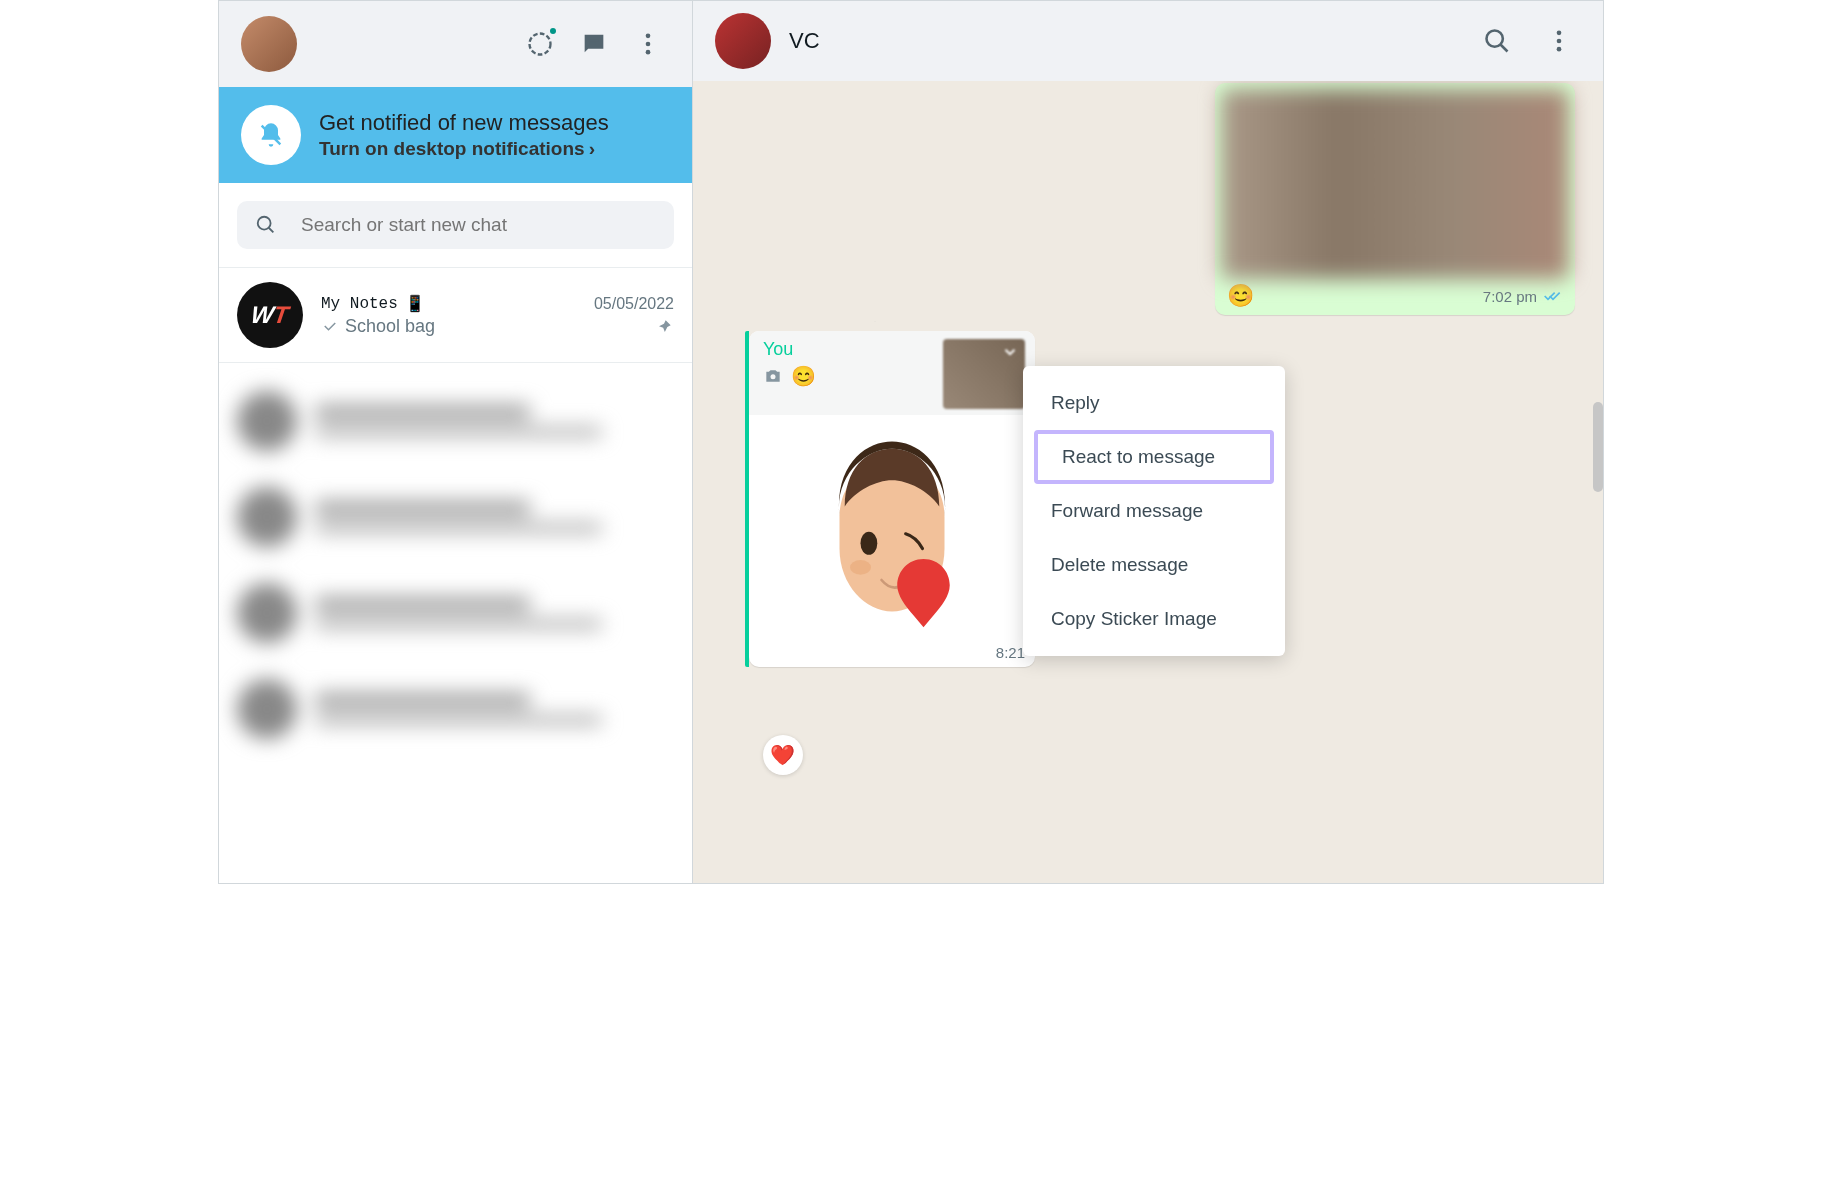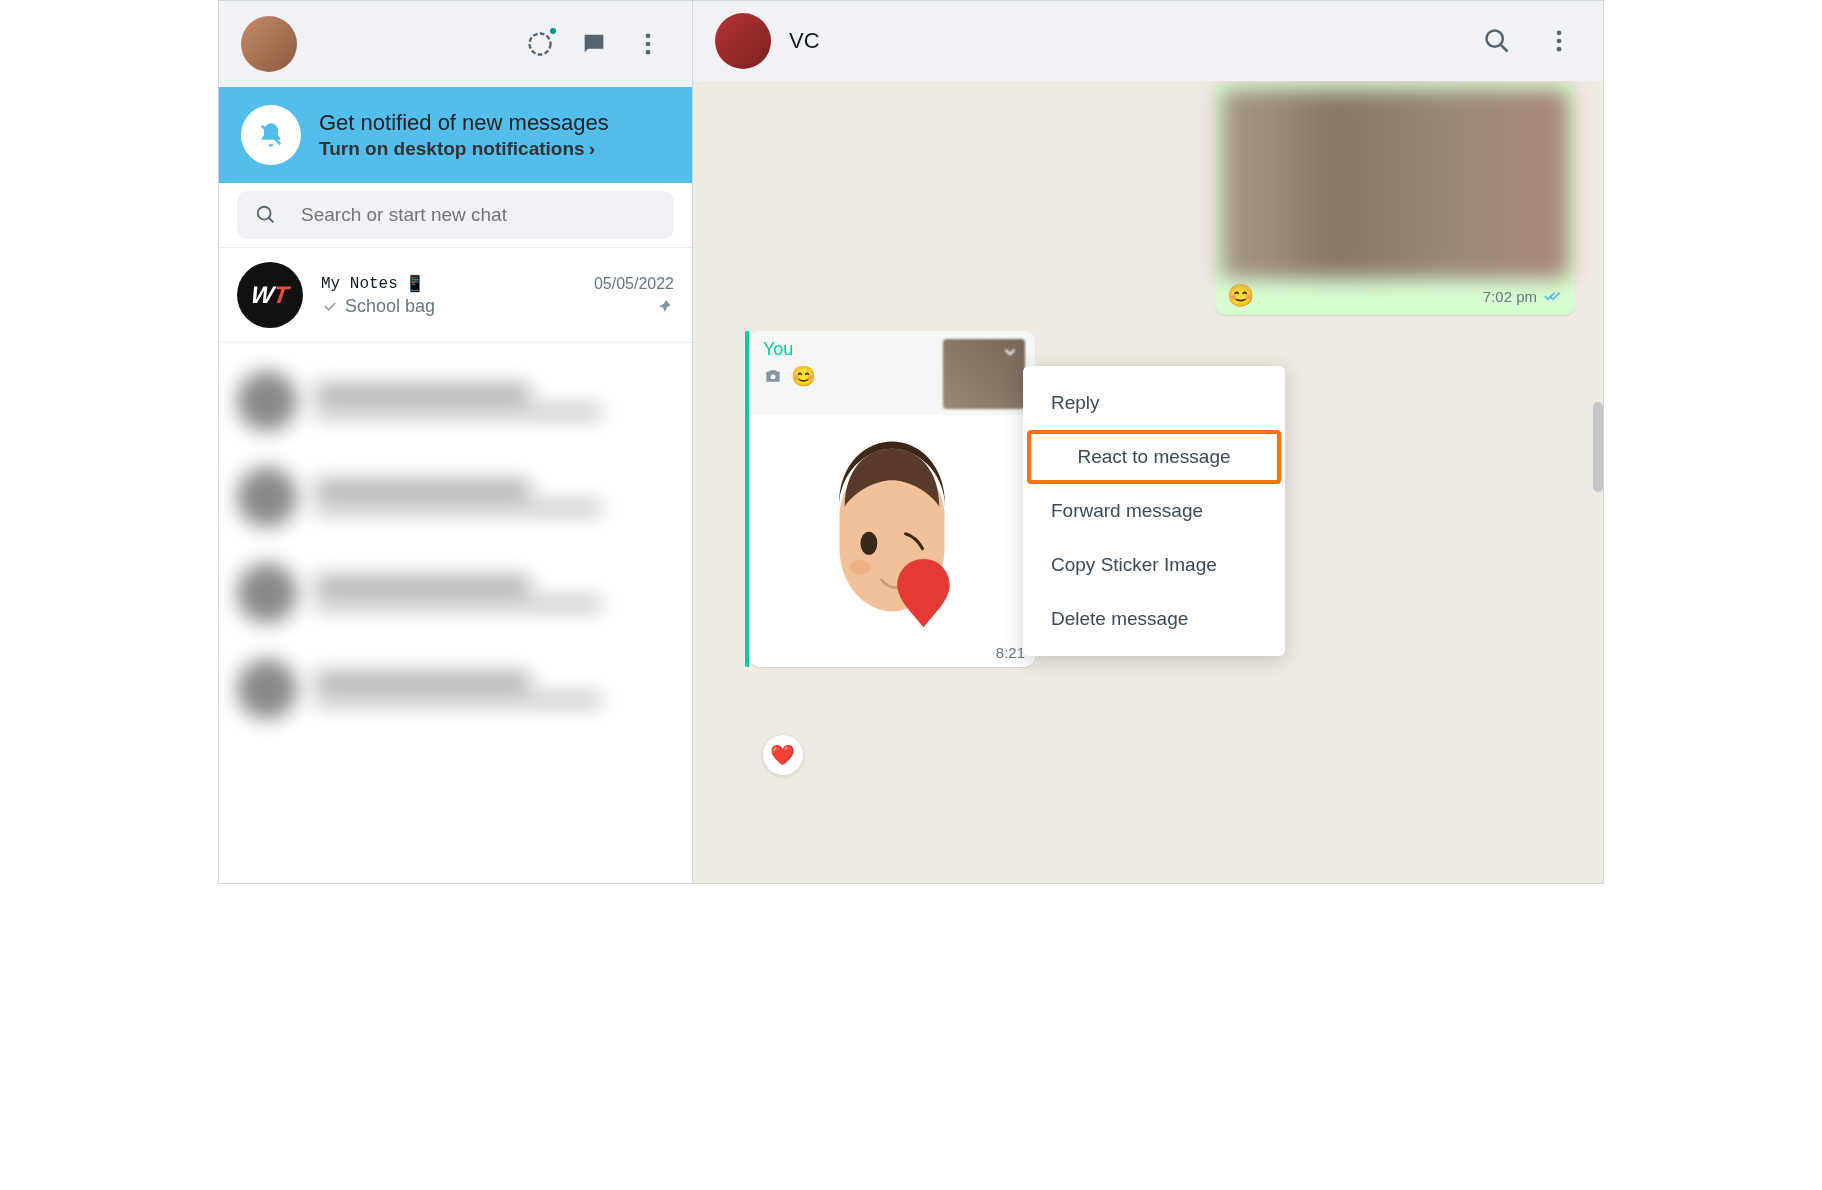--- a/index.html
+++ b/index.html
@@ -15,21 +15,21 @@
 .icon-btn svg { width: 28px; height: 28px; }
 .status-ring { position: relative; }
 .status-ring .dot { position:absolute; top:6px; right:6px; width:6px;height:6px;background:#009688;border-radius:50%; }
 
 .notif-banner { background: #53bdeb; color: #fff; display: flex; align-items: center; padding: 18px 22px; gap: 18px; cursor: pointer; }
 .notif-bell { width: 60px; height: 60px; background: #fff; border-radius: 50%; display:flex;align-items:center;justify-content:center; }
 .notif-bell svg { width:28px;height:28px;fill:#53bdeb; }
 .notif-banner .t1 { font-size: 22px; font-weight: 500; color:#222; }
 .notif-banner .t2 { font-size: 19px; color:#333; margin-top:2px; display:flex;align-items:center;gap:4px;font-weight:bold;}
 
-.search-wrap { padding: 8px 18px; background:#fff; border-bottom:1px solid #e9edef; }
+.search-wrap { padding: 18px 18px; background:#fff; border-bottom:1px solid #e9edef; }
 .search-box { background:#f0f2f5; border-radius: 10px; height: 48px; display:flex; align-items:center; padding:0 18px; gap:24px; }
 .search-box svg { width:22px;height:22px;color:#54656f; }
 .search-box input { border:0; background:transparent; font-size:19px; color:#667781; outline:none; flex:1; }
 
 .chat-list { flex:1; overflow:hidden; position:relative; }
 .chat-item { display:flex; align-items:center; padding: 14px 18px; border-bottom:1px solid #e9edef; gap:18px; }
 .chat-avatar { width:66px; height:66px; border-radius:50%; background:#111;display:flex;align-items:center;justify-content:center;color:#fff;font-weight:700;font-size:24px;font-style:italic; }
 .chat-avatar .wt { transform: skewX(-8deg); }
 .chat-avatar .red { color:#e74c3c; }
 .chat-info { flex:1; }
@@ -72,21 +72,21 @@
 .msg-in .thumbs { width:82px; height:70px; background:linear-gradient(45deg,#987,#765); filter:blur(1px); border-radius:4px; position:relative;}
 .msg-in .chev { position:absolute;top:4px;right:6px;color:#fff; }
 .sticker-body { padding: 18px 16px 24px; display:flex;align-items:center;justify-content:center; }
 .sticker-svg { width:210px; height:210px; }
 .msg-in .time { position:absolute; bottom:6px; right:10px; font-size:15px; color:#667781; }
 .reaction-bubble { position:absolute; left:70px; top:654px; width:40px;height:40px;background:#fff;border-radius:20px;box-shadow:0 1px 4px rgba(0,0,0,0.15);display:flex;align-items:center;justify-content:center;font-size:20px; }
 
 
 .ctx-menu { position:absolute; left:330px; top:285px; width:262px; background:#fff; border-radius:6px; box-shadow:0 4px 20px rgba(0,0,0,0.18); padding:10px 0; }
 .ctx-item { padding:16px 28px; font-size:19px; color:#3b4a54; cursor:pointer; }
-.ctx-item.hl { border:4px solid #f97316; border-radius:4px; margin:0 4px; padding:12px 24px;text-align:center; }
+.ctx-item.hl { border:4px solid #c4b5fd; border-radius:4px; margin:0 11px; padding:12px 24px; }
 
 
 .composer { height:72px; background:#f0f2f5; display:flex; align-items:center; padding:0 16px; gap:14px; }
 .composer .ic { width:40px;height:40px;display:flex;align-items:center;justify-content:center;color:#54656f;cursor:pointer; }
 .composer .ic svg{width:30px;height:30px;}
 .composer .inp { flex:1; background:#fff; border-radius:10px; height:50px; display:flex; align-items:center; padding:0 18px; }
 .composer .inp input { border:0; outline:none; font-size:20px; color:#667781; flex:1; background:transparent; }
 .composer .green-dot { width:8px;height:8px;background:#00a884;border-radius:50%;margin-right:8px; }
 </style>
 </head>
@@ -274,20 +274,20 @@
         </div>
         <div class="time">8:21</div>
       </div>
 
       <div class="reaction-bubble">❤️</div>
 
       <div class="ctx-menu">
         <div class="ctx-item">Reply</div>
         <div class="ctx-item hl">React to message</div>
         <div class="ctx-item">Forward message</div>
+        <div class="ctx-item">Delete message</div>
         <div class="ctx-item">Copy Sticker Image</div>
-        <div class="ctx-item">Delete message</div>
       </div>
     </div>
 
   </div>
 
 </div>
 
 </body></html>

